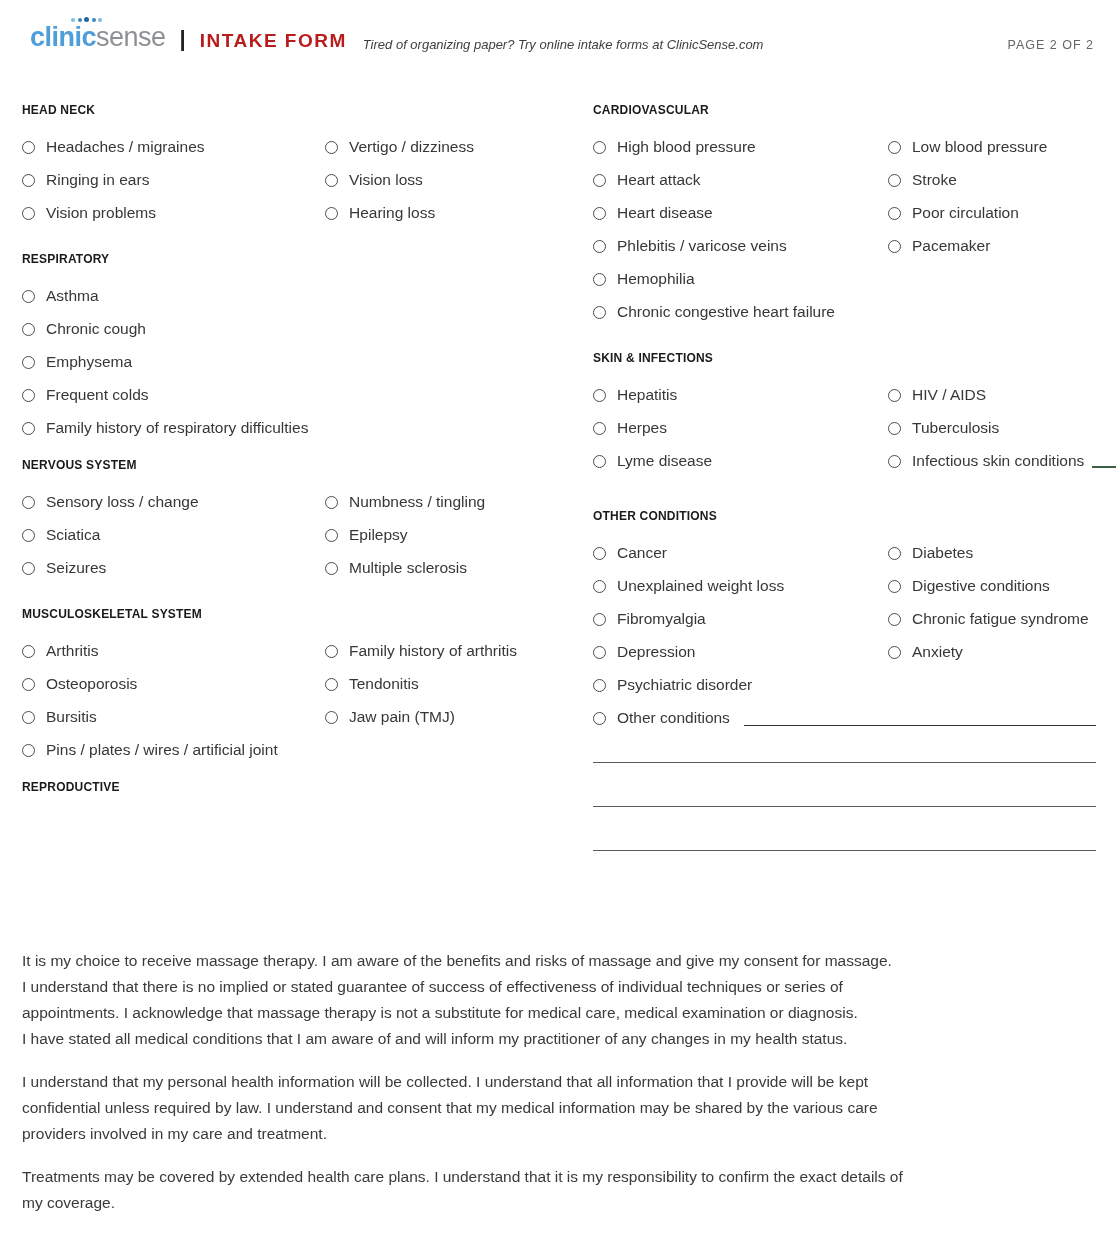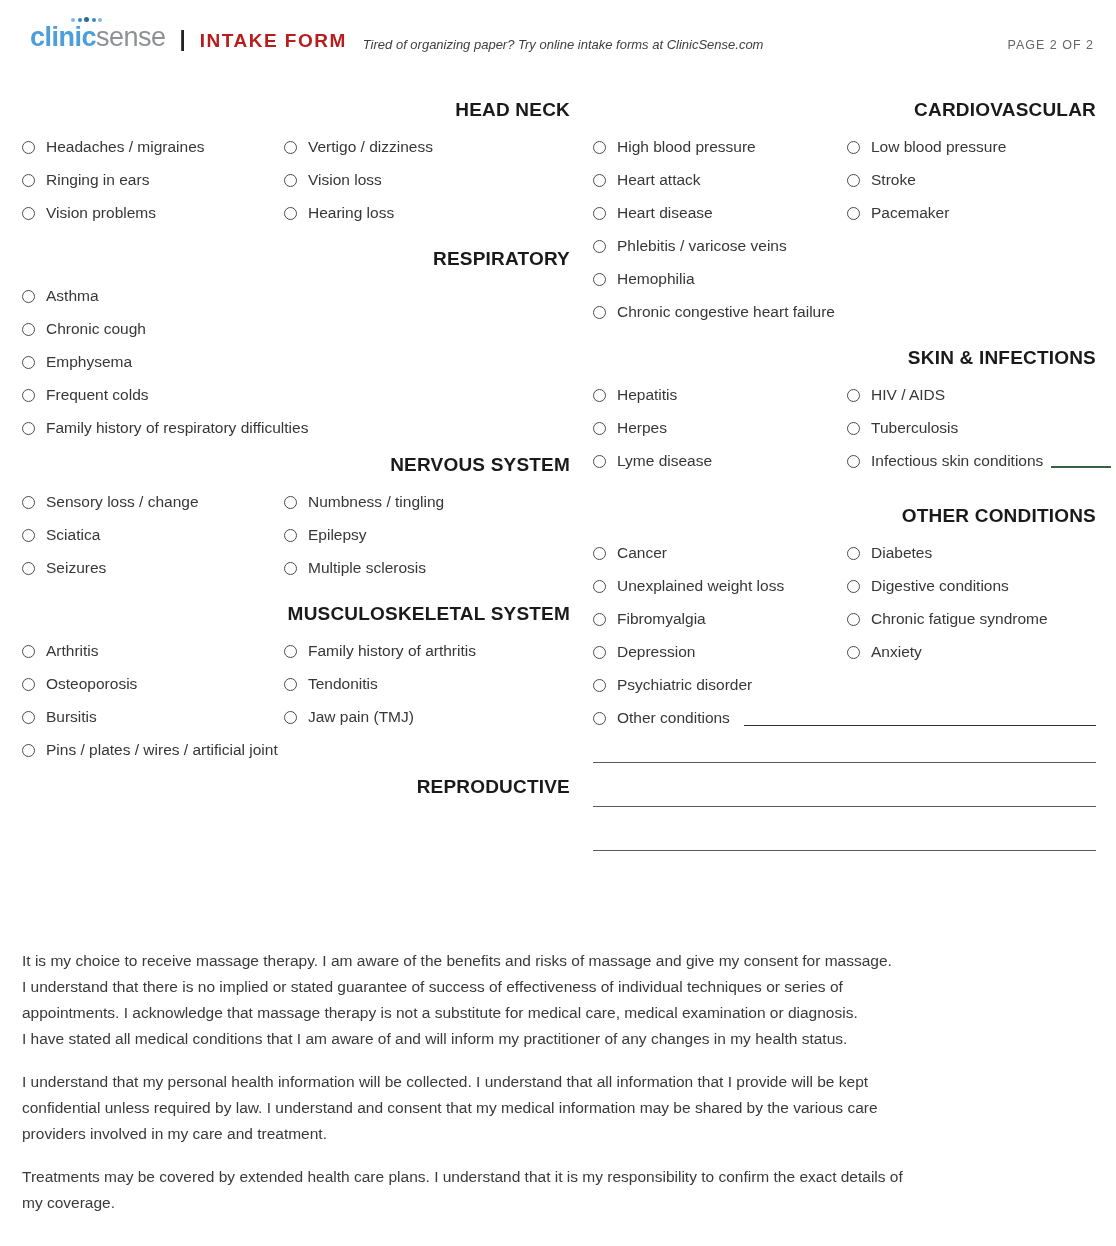--- a/index.html
+++ b/index.html
@@ -55,29 +55,28 @@
   .col { position: absolute; top: 0; }
   .col-left  { left: 22px;  width: 548px; padding-top: 4px; }
   .col-right { left: 593px; width: 503px; padding-top: 4px; }
 
   .cond-section { }
   .col-left  .cond-section { margin-bottom: 15px; }
   .col-right .cond-section { margin-bottom: 24px; }
   .col-left  .cond-section:last-child { margin-top: 10px; }
 
   .sec-title {
-    font-size: 19px;
+    font-size: 12px;
     font-weight: 700;
     line-height: 20px;
     color: #1a1a1a;
     letter-spacing: 0.2px;
     margin-bottom: 15px;
-    text-align: right;
-  }
-  .two-col { display: flex; }
+  }
+  .two-col { display: flex; gap: 41px; }
   .subcol2 { flex: 1; }
   .col-left  .subcol1 { width: 262px; flex-shrink: 0; }
   .col-right .subcol1 { width: 254px; flex-shrink: 0; }
 
   .opt-row {
     display: flex;
     align-items: center;
     height: 24px;
     margin-bottom: 9px;
     position: relative;
@@ -317,20 +316,24 @@
               <div class="opt-row">
                 <span class="radio"></span>
                 <span class="opt-label">Low blood pressure</span>
               </div>
               <div class="opt-row">
                 <span class="radio"></span>
                 <span class="opt-label">Stroke</span>
               </div>
               <div class="opt-row">
                 <span class="radio"></span>
+                <span class="opt-label">Poor circulation</span>
+              </div>
+              <div class="opt-row">
+                <span class="radio"></span>
                 <span class="opt-label">Pacemaker</span>
               </div>
             </div>
           </div>
           <div class="opt-row">
             <span class="radio"></span>
             <span class="opt-label">Hemophilia</span>
           </div>
           <div class="opt-row">
             <span class="radio"></span>

